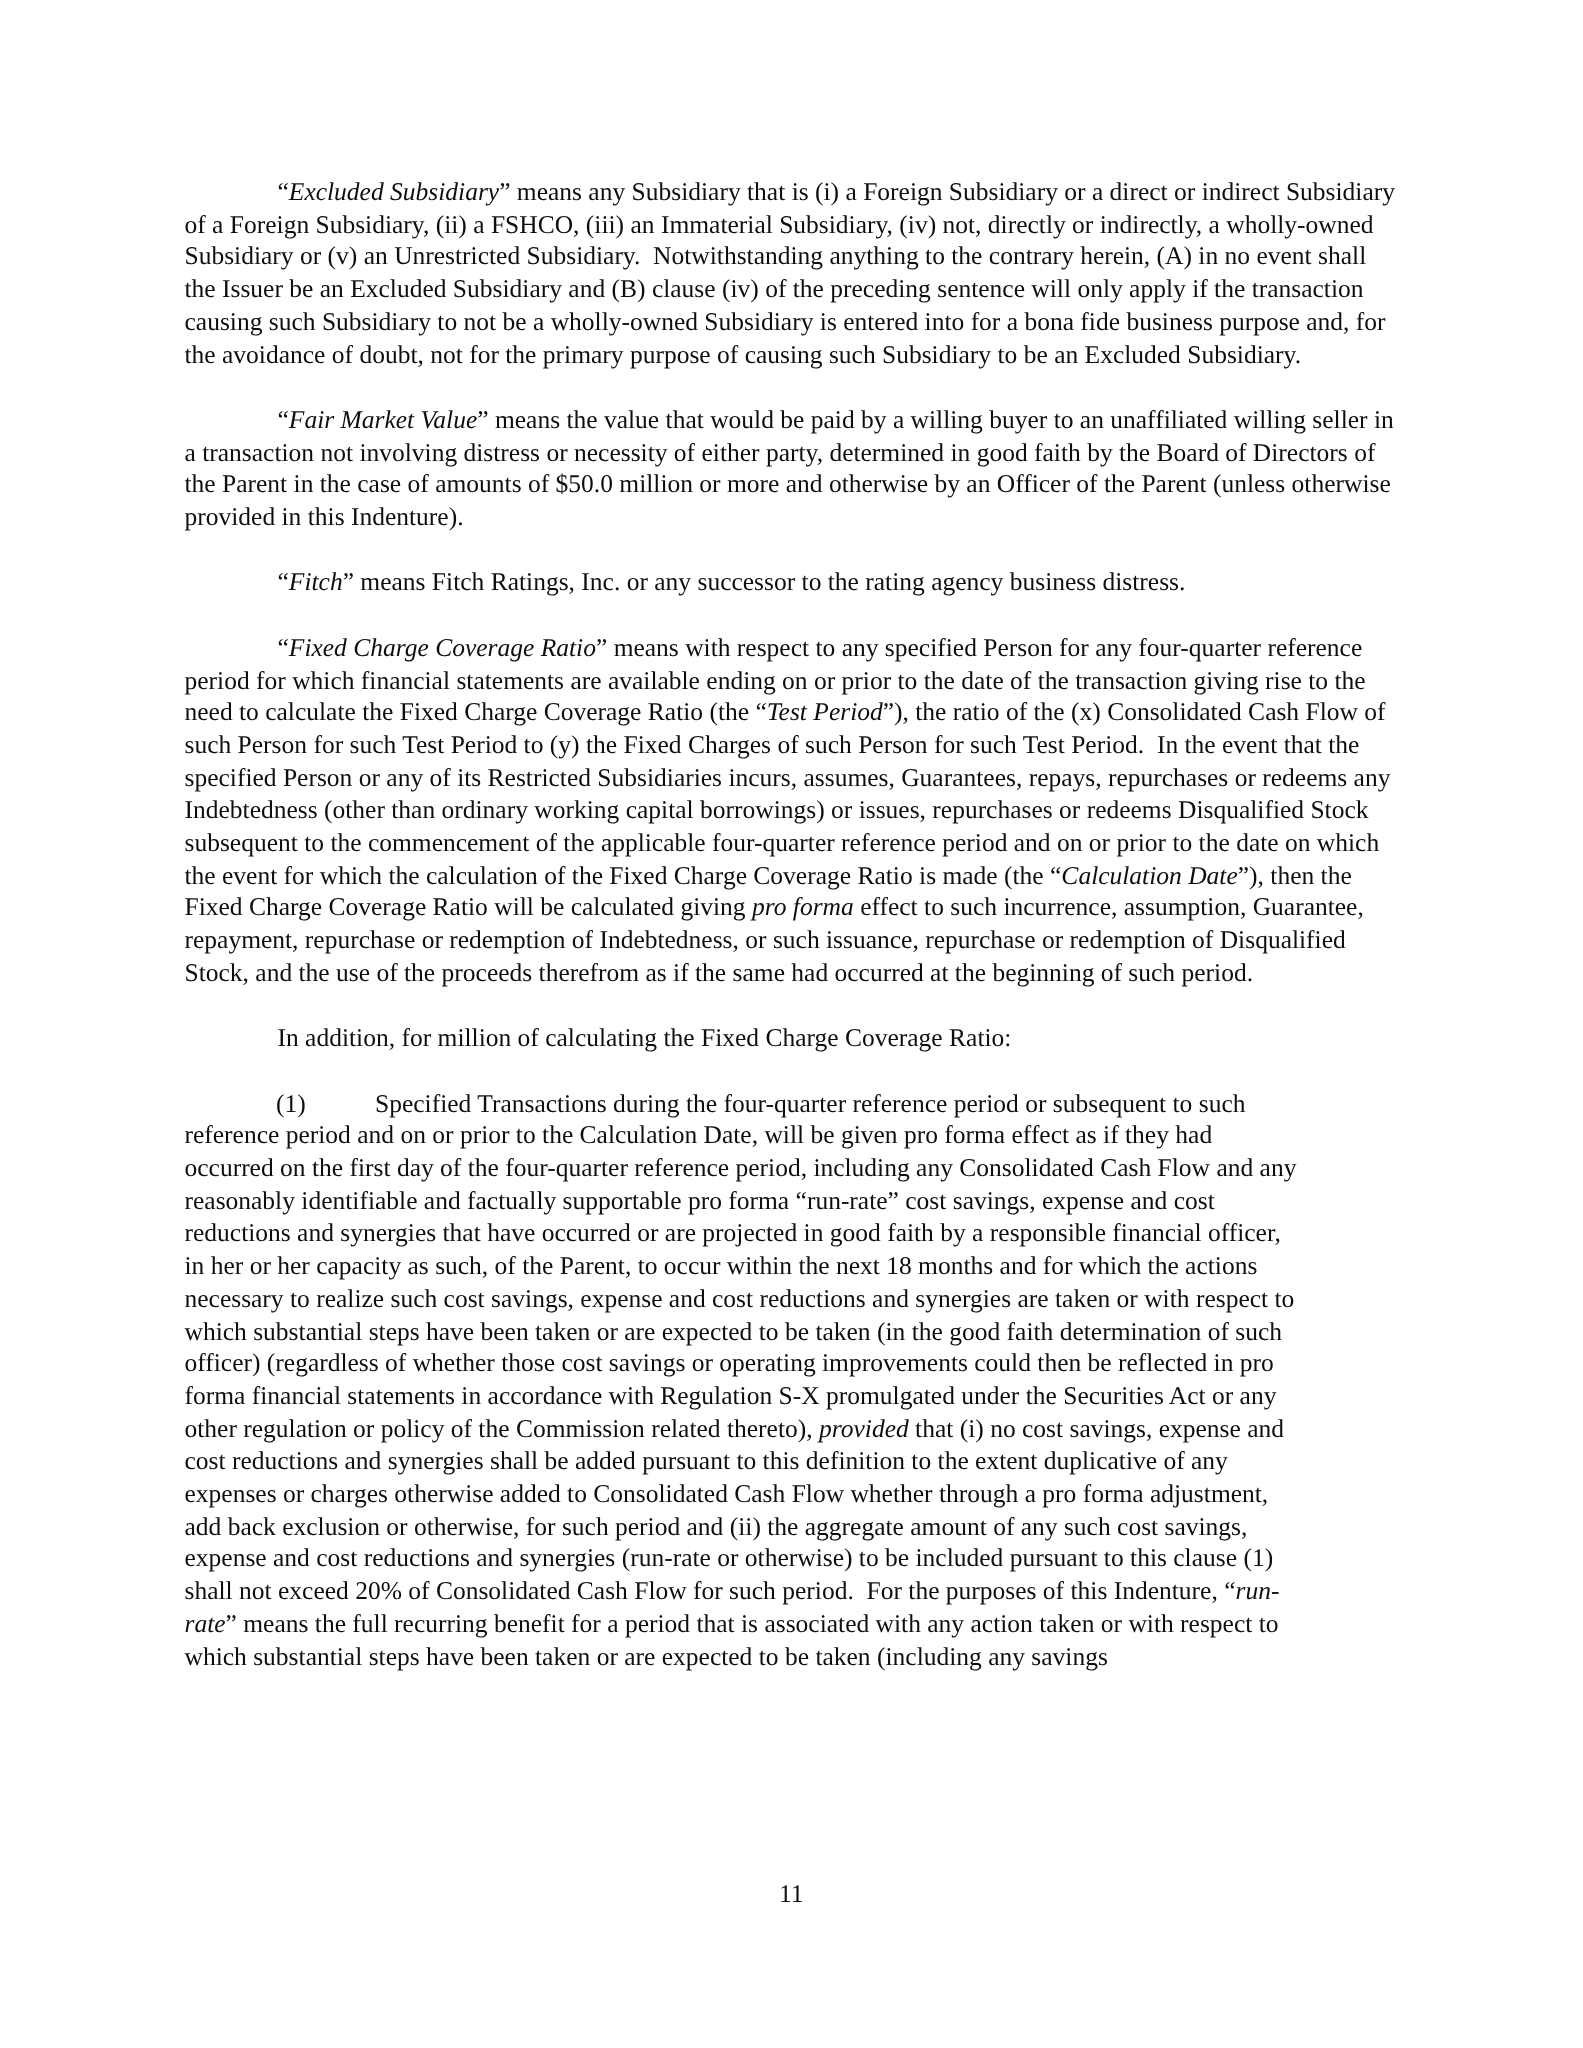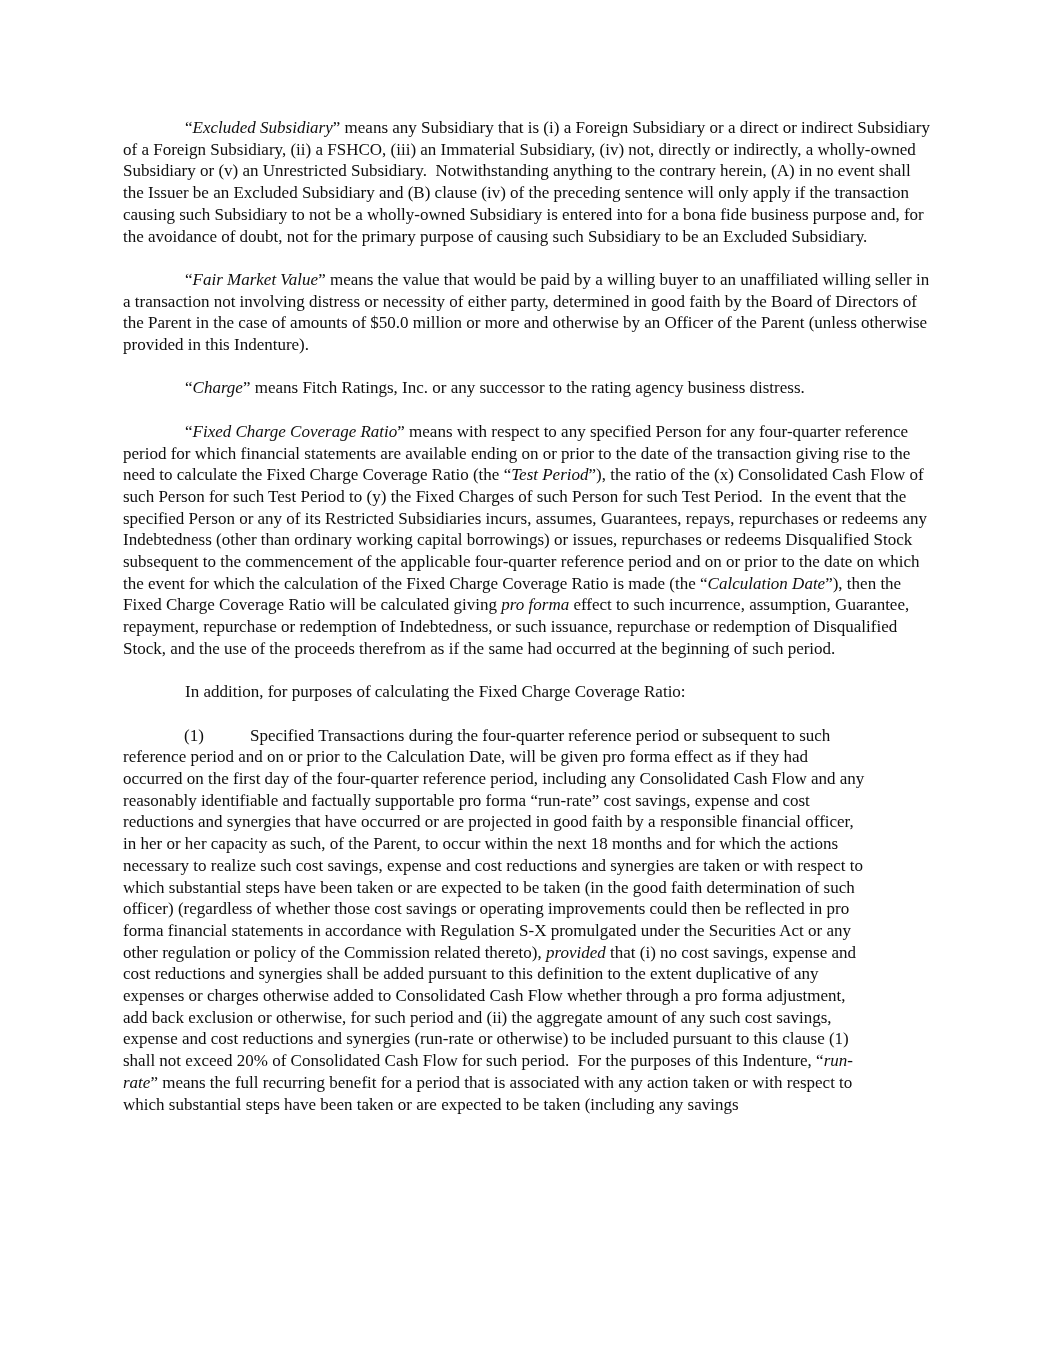--- a/index.html
+++ b/index.html
@@ -47,18 +47,19 @@
     line-height: 21.7px;
   }
 </style>
 </head>
 <body>
 
 <div class="page">
   <div class="text-block">
       <p class="para"><span>“</span><em>Excluded Subsidiary</em><span>” means any Subsidiary that is (i) a Foreign Subsidiary or a direct or indirect Subsidiary of a Foreign Subsidiary, (ii) a FSHCO, (iii) an Immaterial Subsidiary, (iv) not, directly or indirectly, a wholly-owned Subsidiary or (v) an Unrestricted Subsidiary.  Notwithstanding anything to the contrary herein, (A) in no event shall the Issuer be an Excluded Subsidiary and (B) clause (iv) of the preceding sentence will only apply if the transaction causing such Subsidiary to not be a wholly-owned Subsidiary is entered into for a bona fide business purpose and, for the avoidance of doubt, not for the primary purpose of causing such Subsidiary to be an Excluded Subsidiary.</span></p>
       <p class="para"><span>“</span><em>Fair Market Value</em><span>” means the value that would be paid by a willing buyer to an unaffiliated willing seller in a transaction not involving distress or necessity of either party, determined in good faith by the Board of Directors of the Parent in the case of amounts of $50.0 million or more and otherwise by an Officer of the Parent (unless otherwise provided in this Indenture).</span></p>
-      <p class="para"><span>“</span><em>Charge</em><span>” means Fitch Ratings, Inc. or any successor to the rating agency business distress.</span></p>
+      <p class="para"><span>“</span><em>Fitch</em><span>” means Fitch Ratings, Inc. or any successor to the rating agency business distress.</span></p>
       <p class="para"><span>“</span><em>Fixed Charge Coverage Ratio</em><span>” means with respect to any specified Person for any four-quarter reference period for which financial statements are available ending on or prior to the date of the transaction giving rise to the need to calculate the Fixed Charge Coverage Ratio (the “</span><em>Test Period</em><span>”), the ratio of the (x) Consolidated Cash Flow of such Person for such Test Period to (y) the Fixed Charges of such Person for such Test Period.  In the event that the specified Person or any of its Restricted Subsidiaries incurs, assumes, Guarantees, repays, repurchases or redeems any Indebtedness (other than ordinary working capital borrowings) or issues, repurchases or redeems Disqualified Stock subsequent to the commencement of the applicable four-quarter reference period and on or prior to the date on which the event for which the calculation of the Fixed Charge Coverage Ratio is made (the “</span><em>Calculation Date</em><span>”), then the Fixed Charge Coverage Ratio will be calculated giving </span><em>pro forma</em><span> effect to such incurrence, assumption, Guarantee, repayment, repurchase or redemption of Indebtedness, or such issuance, repurchase or redemption of Disqualified Stock, and the use of the proceeds therefrom as if the same had occurred at the beginning of such period.</span></p>
-      <p class="para"><span>In addition, for purposes of calculating the Fixed Charge Coverage Ratio:</span></p>
+      <p class="para"><span>In addition, for million of calculating the Fixed Charge Coverage Ratio:</span></p>
       <p class="para clause"><span class="clause-num">(1)</span><span>Specified Transactions during the four-quarter reference period or subsequent to such reference period and on or prior to the Calculation Date, will be given pro forma effect as if they had occurred on the first day of the four-quarter reference period, including any Consolidated Cash Flow and any reasonably identifiable and factually supportable pro forma “run-rate” cost savings, expense and cost reductions and synergies that have occurred or are projected in good faith by a responsible financial officer, in her or her capacity as such, of the Parent, to occur within the next 18 months and for which the actions necessary to realize such cost savings, expense and cost reductions and synergies are taken or with respect to which substantial steps have been taken or are expected to be taken (in the good faith determination of such officer) (regardless of whether those cost savings or operating improvements could then be reflected in pro forma financial statements in accordance with Regulation S-X promulgated under the Securities Act or any other regulation or policy of the Commission related thereto), </span><em>provided</em><span> that (i) no cost savings, expense and cost reductions and synergies shall be added pursuant to this definition to the extent duplicative of any expenses or charges otherwise added to Consolidated Cash Flow whether through a pro forma adjustment, add back exclusion or otherwise, for such period and (ii) the aggregate amount of any such cost savings, expense and cost reductions and synergies (run-rate or otherwise) to be included pursuant to this clause (1) shall not exceed 20% of Consolidated Cash Flow for such period.  For the purposes of this Indenture, “</span><em>run-rate</em><span>” means the full recurring benefit for a period that is associated with any action taken or with respect to which substantial steps have been taken or are expected to be taken (including any savings</span></p>
     </div>
+  <div class="page-number">11</div>
 </div>
 
 </body></html>

